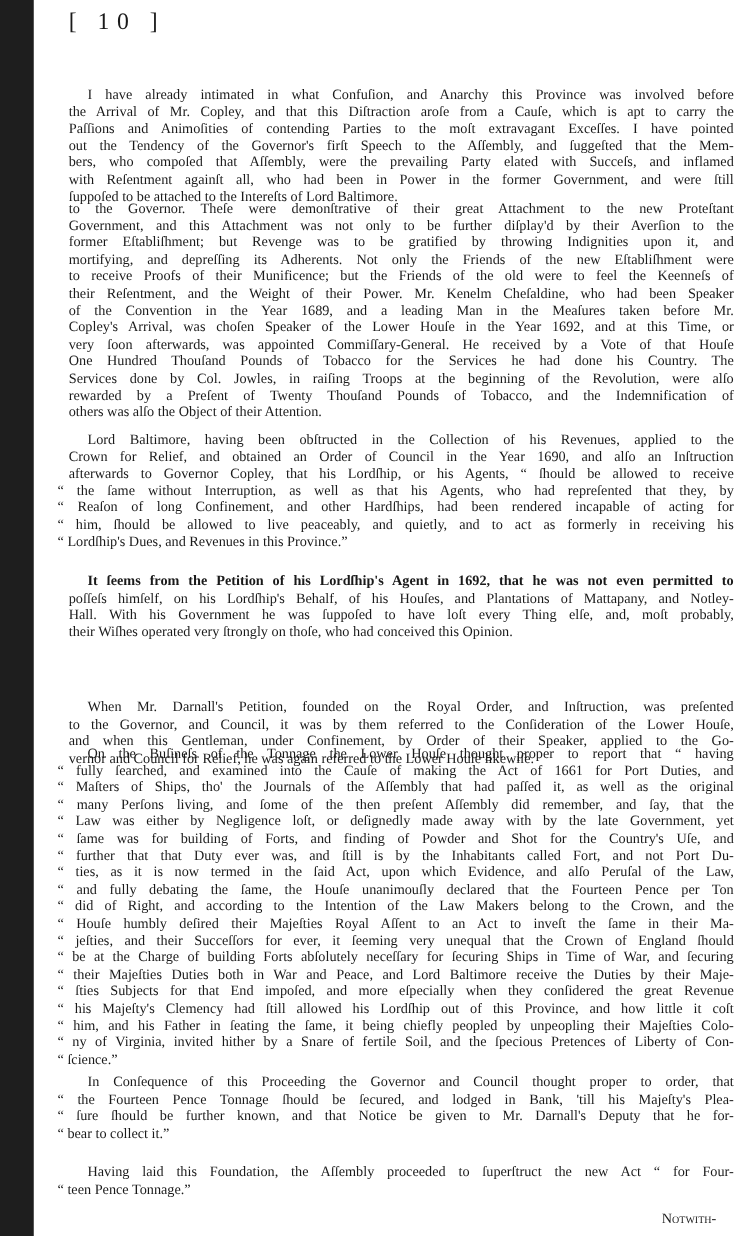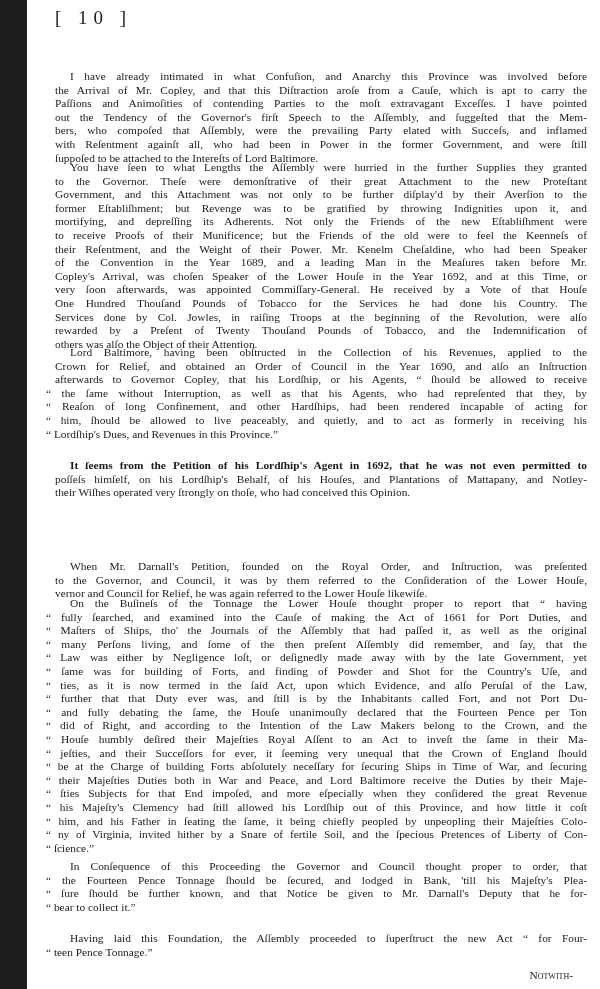--- a/index.html
+++ b/index.html
@@ -48,21 +48,20 @@
   <div class="para p1">
       <span class="line" style="padding-left: 15px; margin-top: 23px;">I have already intimated in what Confuſion, and Anarchy this Province was involved before</span>
       <span class="line">the Arrival of Mr. Copley, and that this Diſtraction aroſe from a Cauſe, which is apt to carry the</span>
       <span class="line">Paſſions and Animoſities of contending Parties to the moſt extravagant Exceſſes.  I have pointed</span>
       <span class="line">out the Tendency of the Governor's firſt Speech to the Aſſembly, and ſuggeſted that the Mem-</span>
       <span class="line">bers, who compoſed that Aſſembly, were the prevailing Party elated with Succeſs, and inflamed</span>
       <span class="line">with Reſentment againſt all, who had been in Power in the former Government, and were ſtill</span>
       <span class="line last">ſuppoſed to be attached to the Intereſts of Lord Baltimore.</span>
     </div>
   <div class="para p2">
-      <span class="line" style="padding-left: 15px;">You have ſeen to what Lengths the Aſſembly were hurried in the further Supplies they granted</span>
       <span class="line">to the Governor.  Theſe were demonſtrative of their great Attachment to the new Proteſtant</span>
       <span class="line">Government, and this Attachment was not only to be further diſplay'd by their Averſion to the</span>
       <span class="line">former Eſtabliſhment; but Revenge was to be gratified by throwing Indignities upon it, and</span>
       <span class="line">mortifying, and depreſſing its Adherents.  Not only the Friends of the new Eſtabliſhment were</span>
       <span class="line">to receive Proofs of their Munificence; but the Friends of the old were to feel the Keenneſs of</span>
       <span class="line">their Reſentment, and the Weight of their Power.  Mr. Kenelm Cheſaldine, who had been Speaker</span>
       <span class="line">of the Convention in the Year 1689, and a leading Man in the Meaſures taken before Mr.</span>
       <span class="line">Copley's Arrival, was choſen Speaker of the Lower Houſe in the Year 1692, and at this Time, or</span>
       <span class="line">very ſoon afterwards, was appointed Commiſſary-General.  He received by a Vote of that Houſe</span>
       <span class="line">One Hundred Thouſand Pounds of Tobacco for the Services he had done his Country.  The</span>
@@ -75,36 +74,38 @@
       <span class="line">Crown for Relief, and obtained an Order of Council in the Year 1690, and alſo an Inſtruction</span>
       <span class="line">afterwards to Governor Copley, that his Lordſhip, or his Agents, “ ſhould be allowed to receive</span>
       <span class="line" style="margin-left: -9px;">“ the ſame without Interruption, as well as that his Agents, who had repreſented that they, by</span>
       <span class="line" style="margin-left: -9px;">“ Reaſon of long Confinement, and other Hardſhips, had been rendered incapable of acting for</span>
       <span class="line" style="margin-left: -9px;">“ him, ſhould be allowed to live peaceably, and quietly, and to act as formerly in receiving his</span>
       <span class="line last" style="margin-left: -9px;">“ Lordſhip's Dues, and Revenues in this Province.”</span>
     </div>
   <div class="para p4">
       <span class="line" style="padding-left: 15px; font-weight: bold;">It ſeems from the Petition of his Lordſhip's Agent in 1692, that he was not even permitted to</span>
       <span class="line">poſſeſs himſelf, on his Lordſhip's Behalf, of his Houſes, and Plantations of Mattapany, and Notley-</span>
+      <span class="line">Hall.  With his Government he was ſuppoſed to have loſt every Thing elſe, and, moſt probably,</span>
       <span class="line last">their Wiſhes operated very ſtrongly on thoſe, who had conceived this Opinion.</span>
     </div>
   <div class="para p5">
       <span class="line" style="padding-left: 15px;">When Mr. Darnall's Petition, founded on the Royal Order, and Inſtruction, was preſented</span>
       <span class="line">to the Governor, and Council, it was by them referred to the Conſideration of the Lower Houſe,</span>
+      <span class="line">and when this Gentleman, under Confinement, by Order of their Speaker, applied to the Go-</span>
       <span class="line last">vernor and Council for Relief, he was again referred to the Lower Houſe likewiſe.</span>
     </div>
   <div class="para p6">
       <span class="line" style="padding-left: 15px;">On the Buſineſs of the Tonnage the Lower Houſe thought proper to report that “ having</span>
       <span class="line" style="margin-left: -9px;">“ fully ſearched, and examined into the Cauſe of making the Act of 1661 for Port Duties, and</span>
       <span class="line" style="margin-left: -9px;">“ Maſters of Ships, tho' the Journals of the Aſſembly that had paſſed it, as well as the original</span>
       <span class="line" style="margin-left: -9px;">“ many Perſons living, and ſome of the then preſent Aſſembly did remember, and ſay, that the</span>
       <span class="line" style="margin-left: -9px;">“ Law was either by Negligence loſt, or deſignedly made away with by the late Government, yet</span>
       <span class="line" style="margin-left: -9px;">“ ſame was for building of Forts, and finding of Powder and Shot for the Country's Uſe, and</span>
+      <span class="line" style="margin-left: -9px;">“ further that that Duty ever was, and ſtill is by the Inhabitants called Fort, and not Port Du-</span>
       <span class="line" style="margin-left: -9px;">“ ties, as it is now termed in the ſaid Act, upon which Evidence, and alſo Peruſal of the Law,</span>
-      <span class="line" style="margin-left: -9px;">“ further that that Duty ever was, and ſtill is by the Inhabitants called Fort, and not Port Du-</span>
       <span class="line" style="margin-left: -9px;">“ and fully debating the ſame, the Houſe unanimouſly declared that the Fourteen Pence per Ton</span>
       <span class="line" style="margin-left: -9px;">“ did of Right, and according to the Intention of the Law Makers belong to the Crown, and the</span>
       <span class="line" style="margin-left: -9px;">“ Houſe humbly deſired their Majeſties Royal Aſſent to an Act to inveſt the ſame in their Ma-</span>
       <span class="line" style="margin-left: -9px;">“ jeſties, and their Succeſſors for ever, it ſeeming very unequal that the Crown of England ſhould</span>
       <span class="line" style="margin-left: -9px;">“ be at the Charge of building Forts abſolutely neceſſary for ſecuring Ships in Time of War, and ſecuring</span>
       <span class="line" style="margin-left: -9px;">“ their Majeſties Duties both in War and Peace, and Lord Baltimore receive the Duties by their Maje-</span>
       <span class="line" style="margin-left: -9px;">“ ſties Subjects for that End impoſed, and more eſpecially when they conſidered the great Revenue</span>
       <span class="line" style="margin-left: -9px;">“ his Majeſty's Clemency had ſtill allowed his Lordſhip out of this Province, and how little it coſt</span>
       <span class="line" style="margin-left: -9px;">“ him, and his Father in ſeating the ſame, it being chiefly peopled by unpeopling their Majeſties Colo-</span>
       <span class="line" style="margin-left: -9px;">“ ny of Virginia, invited hither by a Snare of fertile Soil, and the ſpecious Pretences of Liberty of Con-</span>

